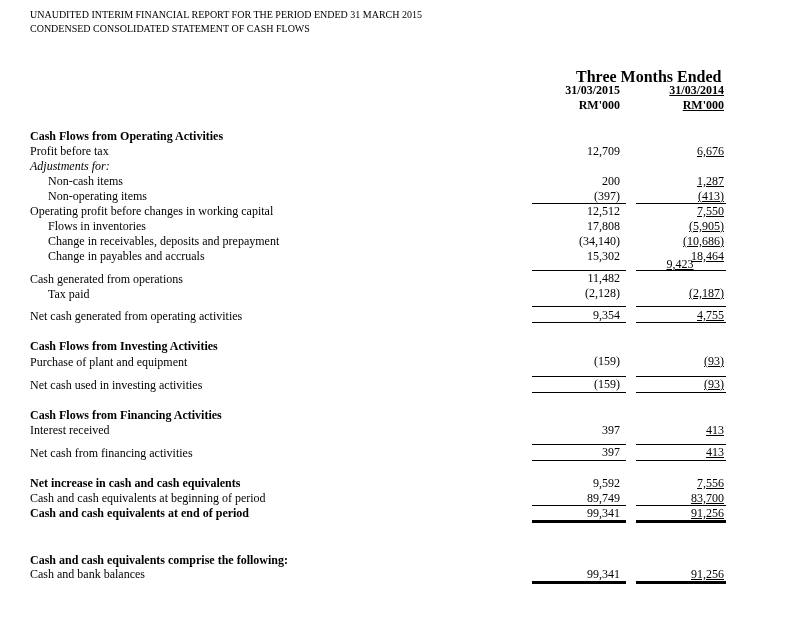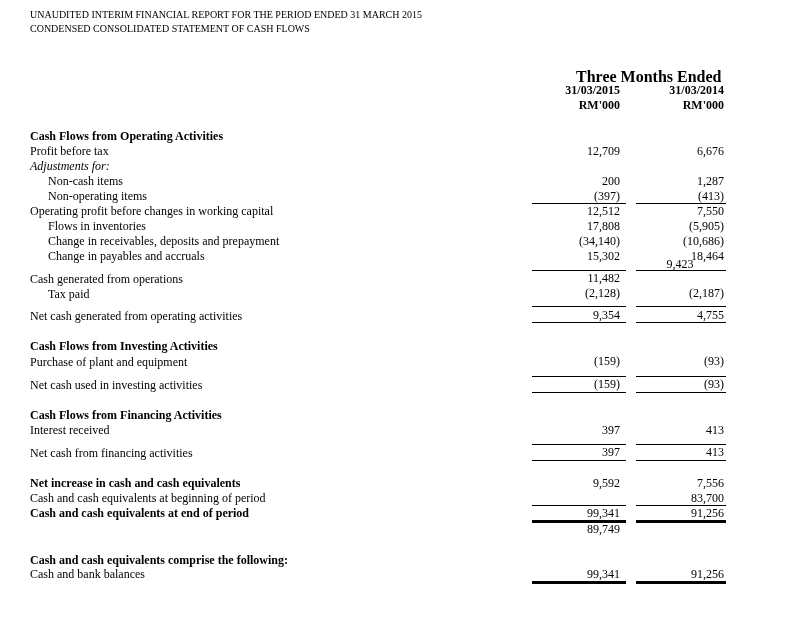--- a/index.html
+++ b/index.html
@@ -9,21 +9,21 @@
     color: #000; font-size: 12px;
   }
   .title { position: absolute; left: 30px; font-weight: normal; font-size: 10px; letter-spacing: 0; white-space: nowrap; }
   .hdr { position: absolute; font-weight: bold; font-size: 16px; white-space: nowrap; }
   .lbl { position: absolute; left: 30px; white-space: nowrap; font-size: 12px; line-height: 15px; }
   .lbl.b { font-weight: bold; }
   .lbl.i { font-style: italic; }
   .lbl.ind { left: 48px; }
   .num { position: absolute; white-space: nowrap; text-align: right; font-size: 12px; line-height: 15px; }
   .c1 { left: 532px; width: 88px; }
-  .c2 { left: 636px; width: 88px; }
+  .c2 { left: 636px; width: 88px; text-decoration: underline; }
   .rule { position: absolute; height: 1px; background: #000; }
   .rule.r1 { left: 532px; width: 94px; }
   .rule.r2 { left: 636px; width: 90px; }
   .rule.thick { height: 3px; }
 </style>
 </head>
 <body>
 
 <div class="title" style="top:9px;">UNAUDITED INTERIM FINANCIAL REPORT FOR THE PERIOD ENDED 31 MARCH 2015</div>
 <div class="title" style="top:23px;">CONDENSED CONSOLIDATED STATEMENT OF CASH FLOWS</div>
@@ -120,21 +120,21 @@
 <div class="num c2" style="top:445px;">413</div>
 
 <div class="rule r1" style="top:460px;"></div>
 <div class="rule r2" style="top:460px;"></div>
 
 <div class="lbl b" style="top:476px;">Net increase in cash and cash equivalents</div>
 <div class="num c1" style="top:476px;">9,592</div>
 <div class="num c2" style="top:476px;">7,556</div>
 
 <div class="lbl" style="top:491px;">Cash and cash equivalents at beginning of period</div>
-<div class="num c1" style="top:491px;margin-top:31px;">89,749</div>
+<div class="num c1" style="top:491px;">89,749</div>
 <div class="num c2" style="top:491px;">83,700</div>
 
 <div class="rule r1" style="top:505px;"></div>
 <div class="rule r2" style="top:505px;"></div>
 
 <div class="lbl b" style="top:506px;">Cash and cash equivalents at end of period</div>
 <div class="num c1" style="top:506px;">99,341</div>
 <div class="num c2" style="top:506px;">91,256</div>
 
 <div class="rule r1 thick" style="top:520px;"></div>

